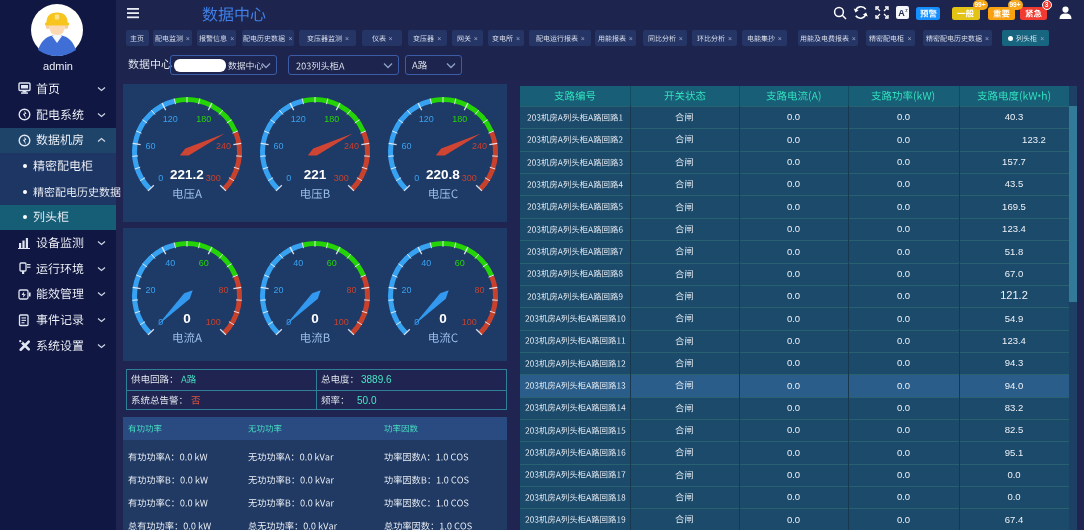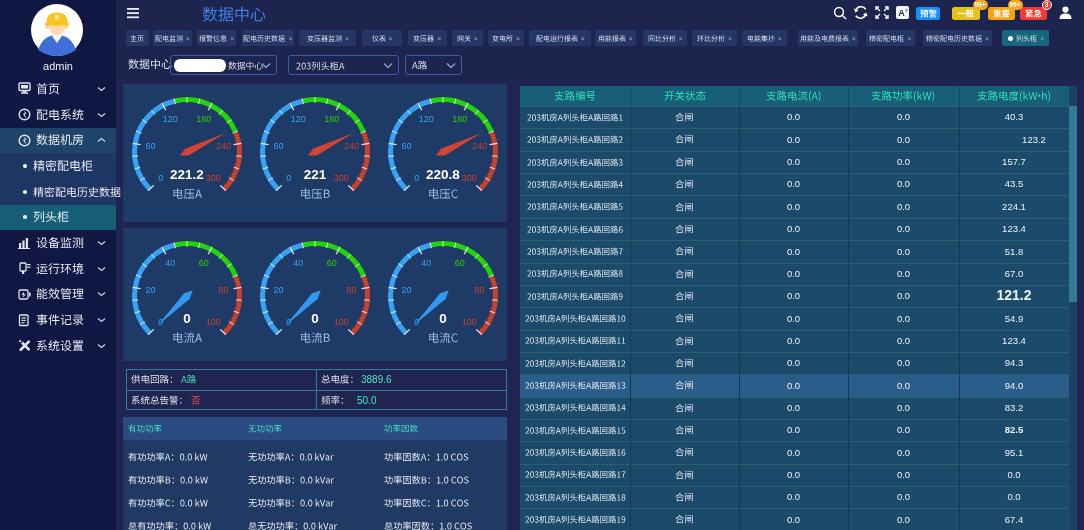--- a/index.html
+++ b/index.html
@@ -1318,21 +1318,21 @@
       </g>
     </svg>
     <svg class="abs" style="left:675.2px;top:200.5px;" width="21" height="13">
       <g transform="translate(0.0,9.5) scale(0.0093,-0.0093)" fill="#eef2f8">
         <use href="#g5408r" x="0"></use>
         <use href="#g95f8r" x="1000"></use>
       </g>
     </svg>
     <div class="abs" style="left:793.5px;top:201.8px;font-size:9.5px;color:#eef2f8;font-weight:normal;line-height:9.5px;transform:translateX(-50%);">0.0</div>
     <div class="abs" style="left:903.5px;top:201.8px;font-size:9.5px;color:#eef2f8;font-weight:normal;line-height:9.5px;transform:translateX(-50%);">0.0</div>
-    <div class="abs" style="left:1014.0px;top:201.8px;font-size:9.5px;color:#eef2f8;font-weight:normal;line-height:9.5px;transform:translateX(-50%);">224.1</div>
+    <div class="abs" style="left:1014.0px;top:201.8px;font-size:9.5px;color:#eef2f8;font-weight:normal;line-height:9.5px;transform:translateX(-50%);">169.5</div>
     <div class="abs" style="left:630px;top:195.4px;width:1px;height:22.4px;background:#17384e"></div>
     <div class="abs" style="left:739px;top:195.4px;width:1px;height:22.4px;background:#17384e"></div>
     <div class="abs" style="left:848px;top:195.4px;width:1px;height:22.4px;background:#17384e"></div>
     <div class="abs" style="left:959px;top:195.4px;width:1px;height:22.4px;background:#17384e"></div>
     <div class="abs" style="left:520px;top:217.8px;width:549px;height:1px;background:#28616f"></div>
     <svg class="abs" style="left:527.0px;top:223.5px;" width="99" height="12">
       <g transform="translate(0.0,8.6) scale(0.0084,-0.0084)" fill="#eef2f8">
         <use href="#g0032r" x="0"></use>
         <use href="#g0030r" x="555"></use>
         <use href="#g0033r" x="1110"></use>
@@ -1446,21 +1446,21 @@
       </g>
     </svg>
     <svg class="abs" style="left:675.2px;top:289.9px;" width="21" height="13">
       <g transform="translate(0.0,9.5) scale(0.0093,-0.0093)" fill="#eef2f8">
         <use href="#g5408r" x="0"></use>
         <use href="#g95f8r" x="1000"></use>
       </g>
     </svg>
     <div class="abs" style="left:793.5px;top:291.2px;font-size:9.5px;color:#eef2f8;font-weight:normal;line-height:9.5px;transform:translateX(-50%);">0.0</div>
     <div class="abs" style="left:903.5px;top:291.2px;font-size:9.5px;color:#eef2f8;font-weight:normal;line-height:9.5px;transform:translateX(-50%);">0.0</div>
-    <div class="abs" style="left:1014.0px;top:291.2px;font-size:14px;color:#eef2f8;font-weight:bold;line-height:9.5px;transform:translateX(-50%);">121.2</div>
+    <div class="abs" style="left:1014.0px;top:291.2px;font-size:11px;color:#eef2f8;font-weight:normal;line-height:9.5px;transform:translateX(-50%);">121.2</div>
     <div class="abs" style="left:630px;top:284.8px;width:1px;height:22.4px;background:#17384e"></div>
     <div class="abs" style="left:739px;top:284.8px;width:1px;height:22.4px;background:#17384e"></div>
     <div class="abs" style="left:848px;top:284.8px;width:1px;height:22.4px;background:#17384e"></div>
     <div class="abs" style="left:959px;top:284.8px;width:1px;height:22.4px;background:#17384e"></div>
     <div class="abs" style="left:520px;top:307.1px;width:549px;height:1px;background:#28616f"></div>
     <svg class="abs" style="left:524.6px;top:312.9px;" width="103" height="12">
       <g transform="translate(0.0,8.6) scale(0.0084,-0.0084)" fill="#eef2f8">
         <use href="#g0032r" x="0"></use>
         <use href="#g0030r" x="555"></use>
         <use href="#g0033r" x="1110"></use>
@@ -1645,21 +1645,21 @@
       </g>
     </svg>
     <svg class="abs" style="left:675.2px;top:424.0px;" width="21" height="13">
       <g transform="translate(0.0,9.5) scale(0.0093,-0.0093)" fill="#eef2f8">
         <use href="#g5408r" x="0"></use>
         <use href="#g95f8r" x="1000"></use>
       </g>
     </svg>
     <div class="abs" style="left:793.5px;top:425.3px;font-size:9.5px;color:#eef2f8;font-weight:normal;line-height:9.5px;transform:translateX(-50%);">0.0</div>
     <div class="abs" style="left:903.5px;top:425.3px;font-size:9.5px;color:#eef2f8;font-weight:normal;line-height:9.5px;transform:translateX(-50%);">0.0</div>
-    <div class="abs" style="left:1014.0px;top:425.3px;font-size:9.5px;color:#eef2f8;font-weight:bold;line-height:9.5px;transform:translateX(-50%);">82.5</div>
+    <div class="abs" style="left:1014.0px;top:425.3px;font-size:9.5px;color:#eef2f8;font-weight:normal;line-height:9.5px;transform:translateX(-50%);">82.5</div>
     <div class="abs" style="left:630px;top:418.9px;width:1px;height:22.4px;background:#17384e"></div>
     <div class="abs" style="left:739px;top:418.9px;width:1px;height:22.4px;background:#17384e"></div>
     <div class="abs" style="left:848px;top:418.9px;width:1px;height:22.4px;background:#17384e"></div>
     <div class="abs" style="left:959px;top:418.9px;width:1px;height:22.4px;background:#17384e"></div>
     <div class="abs" style="left:520px;top:441.2px;width:549px;height:1px;background:#28616f"></div>
     <svg class="abs" style="left:524.6px;top:447.0px;" width="103" height="12">
       <g transform="translate(0.0,8.6) scale(0.0084,-0.0084)" fill="#eef2f8">
         <use href="#g0032r" x="0"></use>
         <use href="#g0030r" x="555"></use>
         <use href="#g0033r" x="1110"></use>

